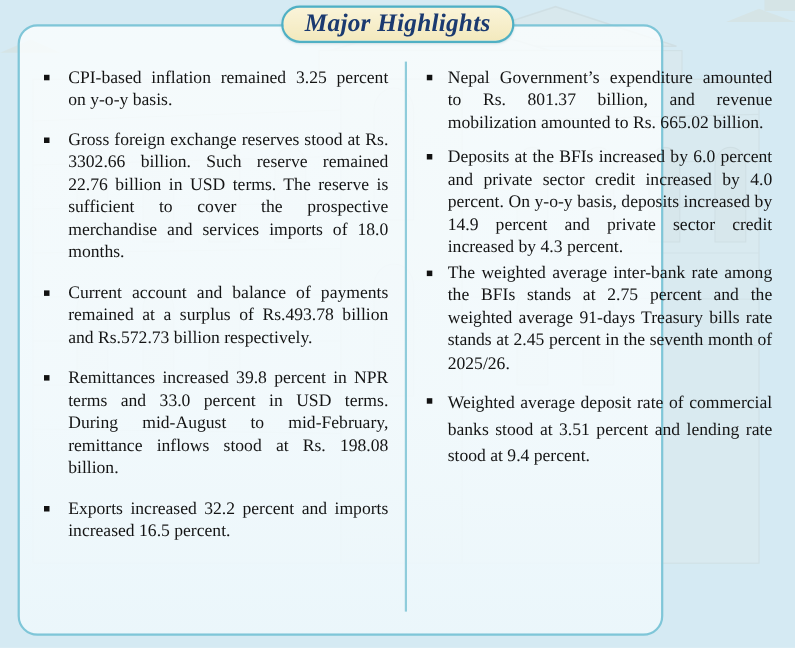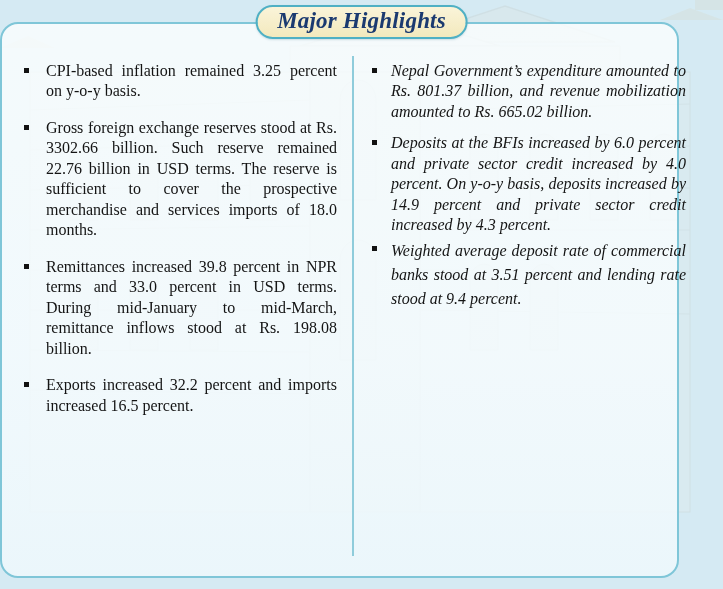--- a/index.html
+++ b/index.html
@@ -9,21 +9,21 @@
     background:#d5eaf3;
     overflow:hidden;
     font-family:"Liberation Serif","DejaVu Serif",serif;
   }
   .watermark {
     position:absolute; left:0; top:0; width:723px; height:589px;
     pointer-events:none;
   }
   .panel {
     position:absolute;
-    left:0; top:22px; width:679px; height:556px;
+    left:16px; top:22px; width:587px; height:556px;
     box-sizing:border-box;
     border:2.5px solid #7fc6d8;
     border-radius:18px;
     background:linear-gradient(180deg, rgba(253,255,255,0.78) 0%, rgba(248,253,255,0.80) 60%, rgba(238,248,252,0.88) 100%);
   }
   .badge {
     position:absolute;
     top:5px; left:50%; transform:translateX(-50%);
     background:linear-gradient(180deg,#faf4d9 0%, #f3e9bd 100%);
     border:2px solid #4fb0c4;
@@ -40,21 +40,21 @@
     font-style:italic;
   }
   .divider {
     position:absolute;
     left:350px; top:32px; bottom:20px;
     width:2px;
     background:#8fccdb;
   }
   .col { position:absolute; top:37px; }
   .col-left  { left:18px;  width:317px; }
-  .col-right { left:366px; width:318px;font-style:italic; }
+  .col-right { left:366px; width:318px; }
   .item { display:flex; margin-bottom:16px; }
   .col-right .item        { margin-bottom:11px; }
   .col-right .item.tight  { margin-bottom:3px;  }
   .col-right .item.before-gap { margin-bottom:14px; }
   .marker-cell { flex:none; width:26px; padding-top:7px; }
   .col-right .marker-cell { width:23px; }
   .marker {
     display:block; width:5px; height:5px;
     background:#121212; margin-left:4px;
   }
@@ -137,21 +137,27 @@
       <div class="item">
         <span class="marker-cell">
             <span class="marker"></span>
           </span>
         <p class="txt">Gross foreign exchange reserves stood at Rs. 3302.66 billion. Such reserve remained 22.76 billion in USD terms. The reserve is sufficient to cover the prospective merchandise and services imports of 18.0 months.</p>
       </div>
       <div class="item">
         <span class="marker-cell">
             <span class="marker"></span>
           </span>
-        <p class="txt">Remittances increased 39.8 percent in NPR terms and 33.0 percent in USD terms. During mid-January to mid-March, remittance inflows stood at Rs. 198.08 billion.</p>
+        <p class="txt">Current account and balance of payments remained at a surplus of Rs.493.78 billion and Rs.572.73 billion respectively.</p>
+      </div>
+      <div class="item">
+        <span class="marker-cell">
+            <span class="marker"></span>
+          </span>
+        <p class="txt">Remittances increased 39.8 percent in NPR terms and 33.0 percent in USD terms. During mid-August to mid-February, remittance inflows stood at Rs. 198.08 billion.</p>
       </div>
       <div class="item">
         <span class="marker-cell">
             <span class="marker"></span>
           </span>
         <p class="txt">Exports increased 32.2 percent and imports increased 16.5 percent.</p>
       </div>
     </div>
 
     <div class="col col-right">
@@ -160,20 +166,26 @@
             <span class="marker"></span>
           </span>
         <p class="txt">Nepal Government’s expenditure amounted to Rs. 801.37 billion, and revenue mobilization amounted to Rs. 665.02 billion.</p>
       </div>
       <div class="item tight">
         <span class="marker-cell">
             <span class="marker"></span>
           </span>
         <p class="txt">Deposits at the BFIs increased by 6.0 percent and private sector credit increased by 4.0 percent. On y-o-y basis, deposits increased by 14.9 percent and private sector credit increased by 4.3 percent.</p>
       </div>
+      <div class="item before-gap">
+        <span class="marker-cell">
+            <span class="marker"></span>
+          </span>
+        <p class="txt">The weighted average inter-bank rate among the BFIs stands at 2.75 percent and the weighted average 91-days Treasury bills rate stands at 2.45 percent in the seventh month of 2025/26.</p>
+      </div>
       <div class="item loose">
         <span class="marker-cell">
             <span class="marker"></span>
           </span>
         <p class="txt">Weighted average deposit rate of commercial banks stood at 3.51 percent and lending rate stood at 9.4 percent.</p>
       </div>
     </div>
   </div>
 
   <div class="badge">

